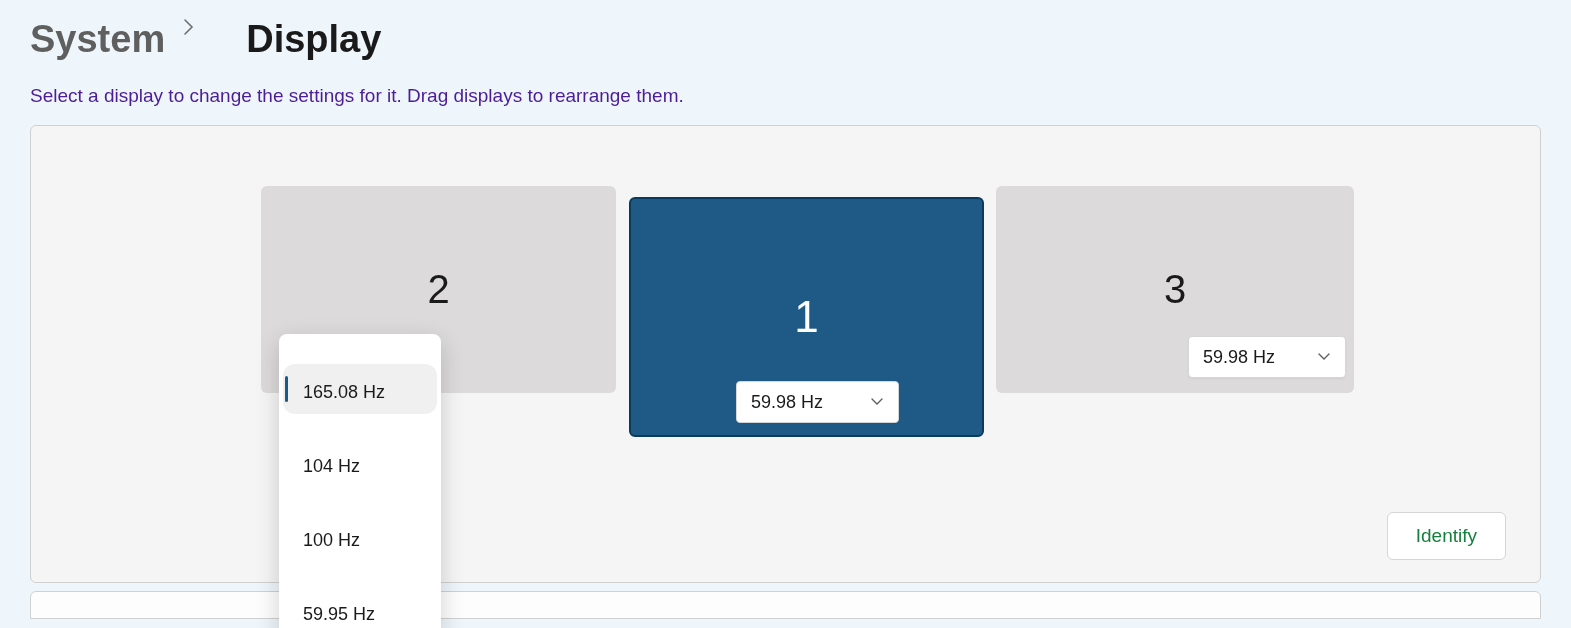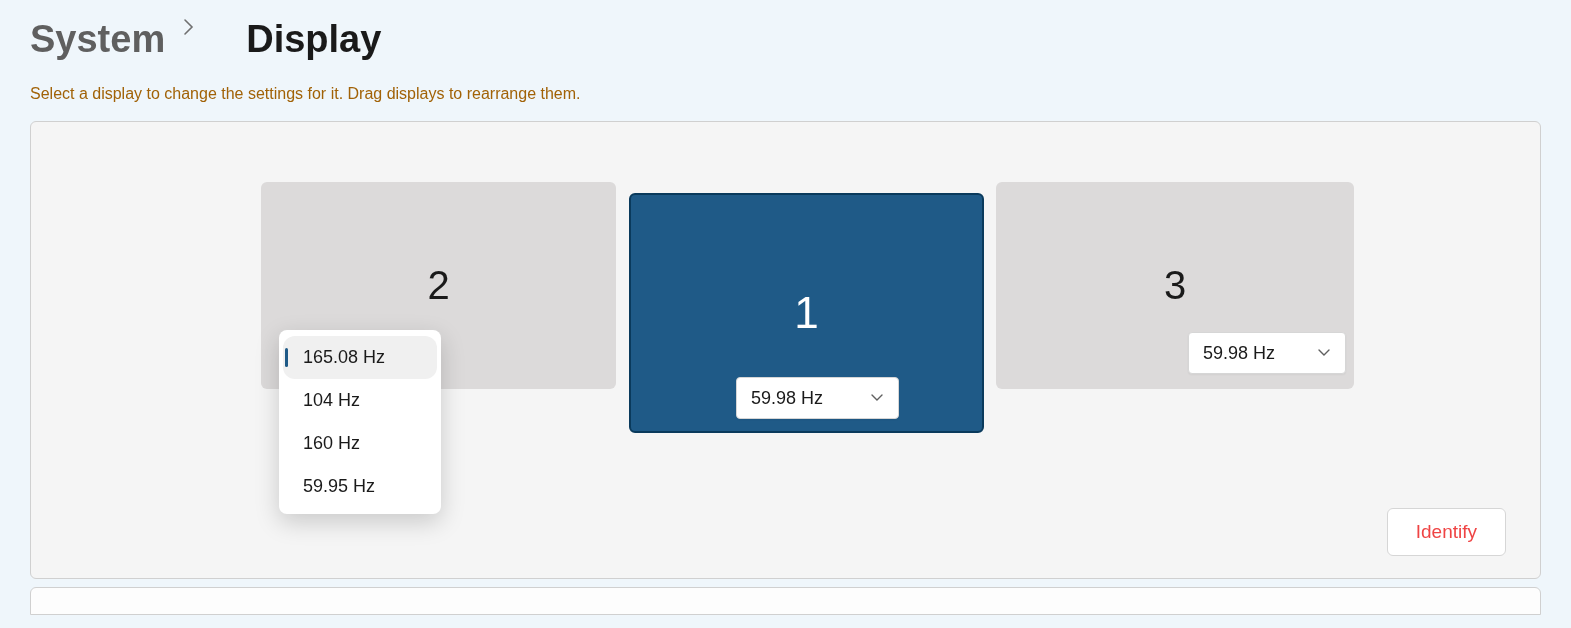--- a/index.html
+++ b/index.html
@@ -28,22 +28,22 @@
       font-weight: 400;
     }
     .breadcrumb-current {
       font-size: 38px;
       font-weight: 600;
       color: #1a1a1a;
       margin-left: 33px;
     }
     .description {
       padding: 24px 30px 18px 30px;
-      font-size: 16px;
-      color: #a16207;
+      font-size: 19px;
+      color: #4c1d95;
     }
     .arrange-panel {
       margin: 0 30px;
       border: 1px solid #d0d0d0;
       border-radius: 6px;
       background: #f5f5f5;
       position: relative;
       height: 458px;
     }
     .monitors-area {
@@ -93,25 +93,26 @@
     .dropdown-menu {
       position: absolute;
       background: #ffffff;
       border-radius: 8px;
       box-shadow: 0 8px 24px rgba(0,0,0,0.18);
       padding: 6px 4px;
       z-index: 100;
     }
     .dropdown-item {
       position: relative;
-      padding: 11px 20px 11px 20px;
+      padding: 18px 20px 11px 20px;
       font-size: 18px;
       color: #1a1a1a;
       cursor: pointer;
       border-radius: 12px;
+      margin-top: 24px;
     }
     .dropdown-item.highlighted {
       background: #f0f0f0;
     }
     .dropdown-item.highlighted::before {
       content: "";
       position: absolute;
       left: 2px;
       top: 12px;
       bottom: 12px;
@@ -126,21 +127,21 @@
       display: flex;
       gap: 30px;
     }
     .btn {
       background: #ffffff;
       border: 1px solid #d6d6d6;
       border-radius: 6px;
       height: 48px;
       padding: 0 28px;
       font-size: 19px;
-      color: #ef4444;
+      color: #15803d;
       cursor: pointer;
       display: flex;
       align-items: center;
       font-family: inherit;
     }
     .btn .chev {
       margin-left: 20px;
     }
     .chev svg { display: block; }
     .next-section {
@@ -196,21 +197,21 @@
       <span class="chev">
         <svg width="14" height="10" viewBox="0 0 14 10">
             <path d="M2 2 L7 7 L12 2" stroke="#606060" stroke-width="1.4" fill="none" stroke-linecap="round"></path>
           </svg>
       </span>
     </div>
 
     <div class="dropdown-menu" style="left:248px; top:208px; width:162px;">
       <div class="dropdown-item highlighted">165.08 Hz</div>
       <div class="dropdown-item">104 Hz</div>
-      <div class="dropdown-item">160 Hz</div>
+      <div class="dropdown-item">100 Hz</div>
       <div class="dropdown-item">59.95 Hz</div>
     </div>
 
   </div>
 
   <div class="bottom-buttons">
     <button class="btn">
       <span>Identify</span>
     </button>
   </div>

